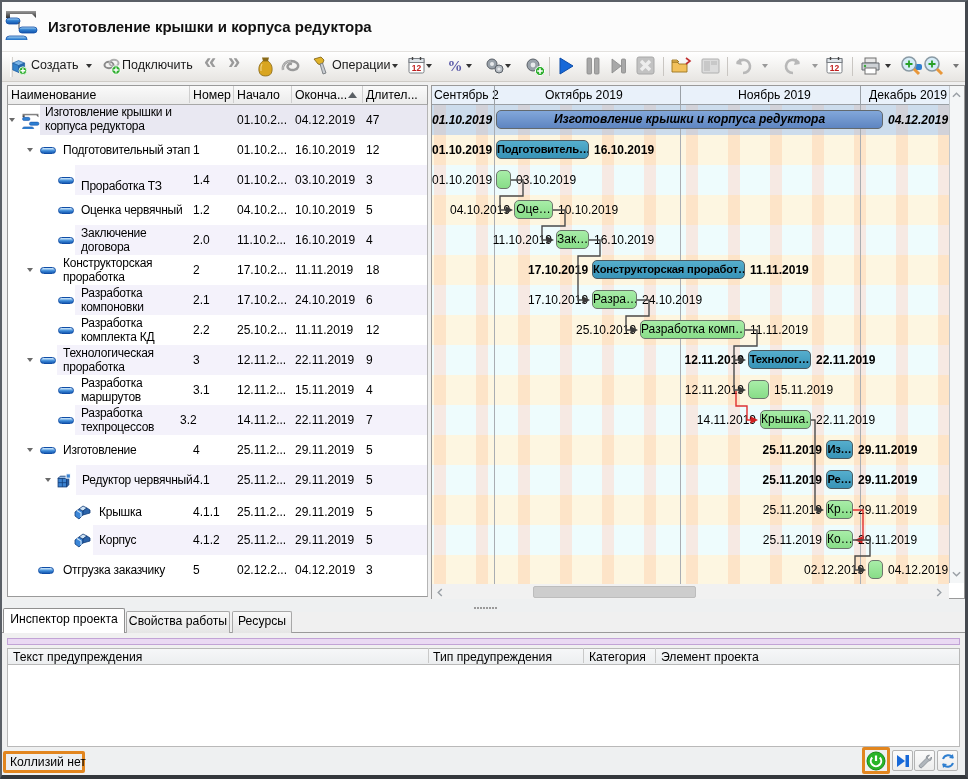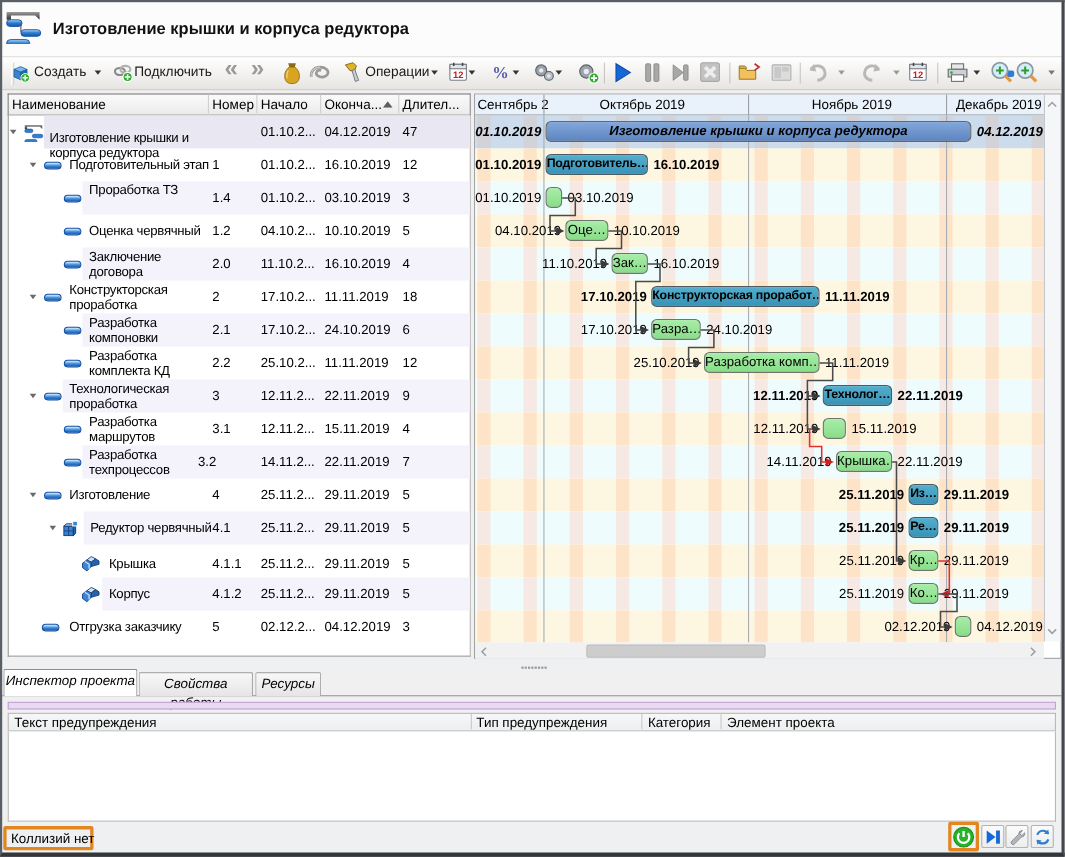--- a/index.html
+++ b/index.html
@@ -32,21 +32,21 @@
 .bproj{background:linear-gradient(#82a7da,#5e85c1);font-weight:bold;font-style:italic;}
 .bsum{background:linear-gradient(#56aecd,#3793b7);font-weight:bold;font-size:11.2px;letter-spacing:-0.2px;border-color:#4c5b62;}
 .bleaf{background:linear-gradient(#a8eda8,#88dd88);border-color:#6d766d;}
 .gdate{position:absolute;font-size:12px;color:#000;white-space:nowrap;}
 .bd{font-weight:bold;}
 .bi{font-weight:bold;font-style:italic;}
 #vscroll{position:absolute;left:949px;top:86px;width:15px;height:497px;background:#f4f6f7;border-left:1px solid #c4c8cc;}
 #hscroll{position:absolute;left:432px;top:584px;width:517px;height:15px;background:#f1f1f1;}
 #hthumb{position:absolute;left:533px;top:586px;width:163px;height:12px;background:#cdcdcd;border:1px solid #bdbdbd;border-radius:2px;}
 #split{position:absolute;left:2px;top:599px;width:963px;height:13px;background:#eef0f1;}
-.tab{position:absolute;font-size:12.2px;color:#000;text-align:center;font-style:italic;}
+.tab{position:absolute;font-size:12.2px;color:#000;text-align:center;}
 #tabact{left:3px;top:608px;width:122px;height:25px;background:#fff;border:1px solid #8f8f8f;border-bottom:none;border-radius:2px 2px 0 0;line-height:20px;z-index:3;}
 .tabin{top:611px;height:22px;background:linear-gradient(#f8f8f8,#e5e5e5);border:1px solid #a8a8a8;border-bottom:none;border-radius:2px 2px 0 0;line-height:18px;}
 #tabline{position:absolute;left:2px;top:632px;width:963px;height:1px;background:#9a9a9a;}
 #purp{position:absolute;left:7px;top:638px;width:953px;height:7px;background:#ead9f3;border:1px solid #c2a3d6;}
 #lhead{position:absolute;left:7px;top:648px;width:953px;height:17px;background:linear-gradient(#f6f7f8,#eceef0);border:1px solid #b9b9b9;}
 .lhc{position:absolute;top:650px;font-size:12.2px;color:#000;}
 .lhsep{position:absolute;top:648px;width:1px;height:15px;background:#c9c9c9;}
 #lbody{position:absolute;left:7px;top:665px;width:953px;height:82px;background:#fff;border:1px solid #b9b9b9;border-top:none;}
 #status{position:absolute;left:2px;top:748px;width:963px;height:27px;background:#eef0f1;}
 #collis{position:absolute;left:3px;top:751px;width:82px;white-space:nowrap;height:22px;border:3px solid #e2861f;border-radius:2px;font-size:12.2px;color:#000;line-height:16px;padding-left:4px;background:#eef0f1;}
@@ -213,38 +213,38 @@
   </svg>
 <div class="trow" style="top:105px">
 <div class="thl" style="left:32px;width:387px;background:#e9e8f2"></div>
 <div class="tw" style="left:1px;top:13px"></div>
 <svg class="abs" style="left:13px;top:6px" width="20" height="18" viewBox="0 0 34 34">
       <path d="M1 12 L1 5 L31 5 L31 12 L27 8 L5 8 L5 12 Z" fill="url(#bk2)"></path>
       <rect x="1" y="12" width="14" height="6" rx="3" fill="#2f7fd0" stroke="#0f4da6"></rect>
       <rect x="14" y="21" width="18" height="6" rx="3" fill="#2f7fd0" stroke="#0f4da6"></rect>
       <rect x="1" y="30" width="21" height="7" rx="3.5" fill="#2f7fd0" stroke="#0f4da6"></rect>
     </svg>
-<div class="tname" style="left:37px;top:13px">Изготовление крышки и<br>корпуса редуктора</div>
+<div class="tname" style="left:37px;top:0">Изготовление крышки и<br>корпуса редуктора</div>
 <div class="tcell" style="left:229px">01.10.2...</div>
 <div class="tcell" style="left:287px">04.12.2019</div>
 <div class="tcell" style="left:358px">47</div>
 </div>
 <div class="trow" style="top:135px">
 <div class="tw" style="left:19px;top:13px"></div>
 <div class="pill" style="left:32px;top:12px"></div>
 <div class="tname" style="left:55px;top:8px">Подготовительный этап</div>
 <div class="tcell" style="left:185px">1</div>
 <div class="tcell" style="left:229px">01.10.2...</div>
 <div class="tcell" style="left:287px">16.10.2019</div>
 <div class="tcell" style="left:358px">12</div>
 </div>
 <div class="trow" style="top:165px">
 <div class="thl" style="left:67px;width:352px;background:#f4f2fb"></div>
 <div class="pill" style="left:50px;top:12px"></div>
-<div class="tname" style="left:73px;top:0">Проработка ТЗ</div>
+<div class="tname" style="left:73px;top:14px">Проработка ТЗ</div>
 <div class="tcell" style="left:185px">1.4</div>
 <div class="tcell" style="left:229px">01.10.2...</div>
 <div class="tcell" style="left:287px">03.10.2019</div>
 <div class="tcell" style="left:358px">3</div>
 </div>
 <div class="trow" style="top:195px">
 <div class="pill" style="left:50px;top:12px"></div>
 <div class="tname" style="left:73px;top:8px">Оценка червячный</div>
 <div class="tcell" style="left:185px">1.2</div>
 <div class="tcell" style="left:229px">04.10.2...</div>

